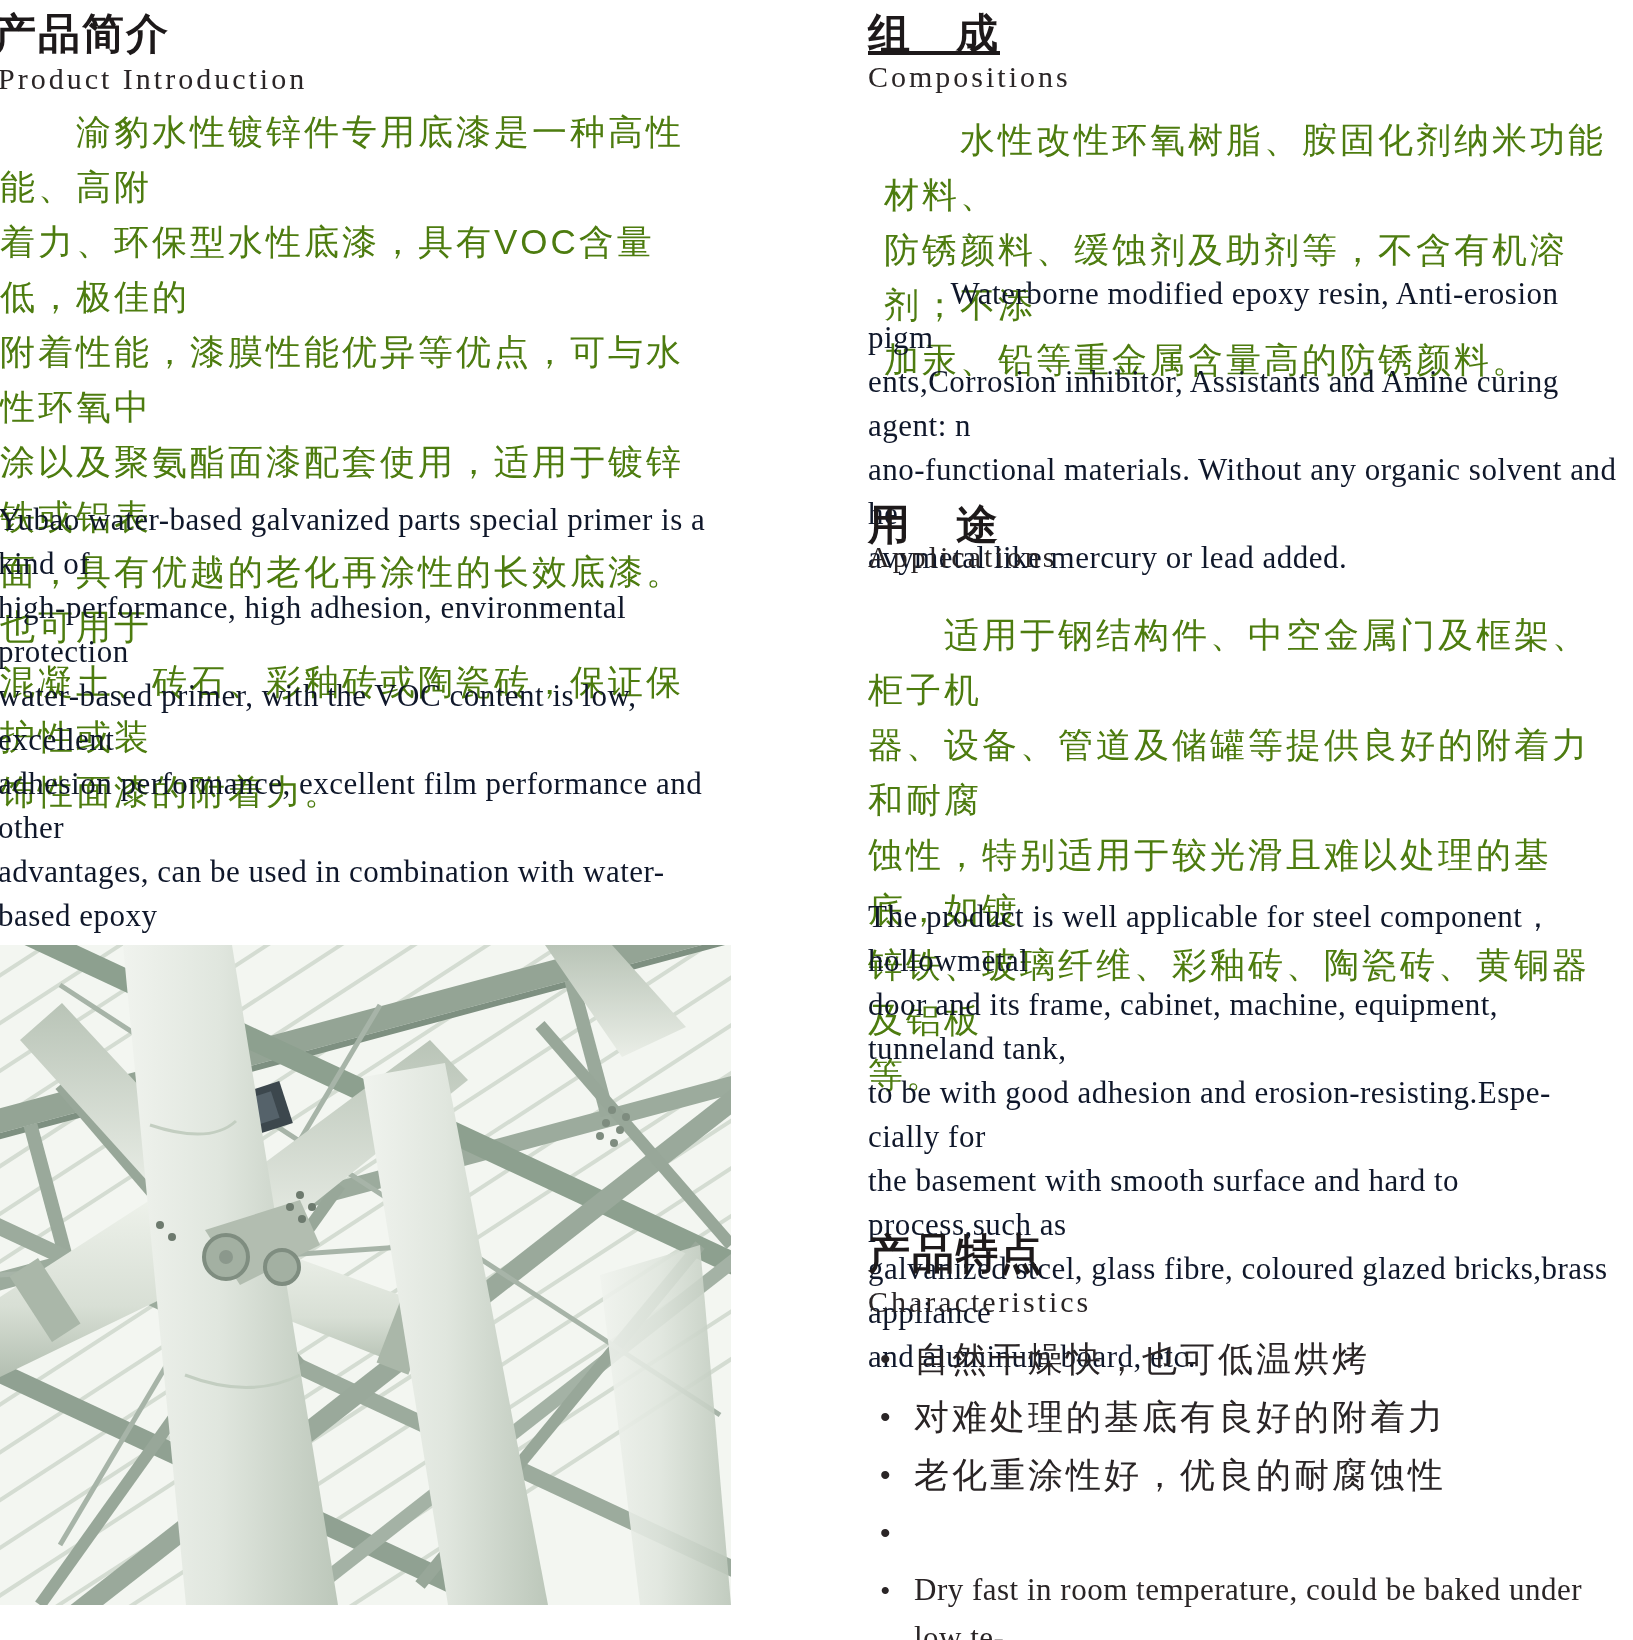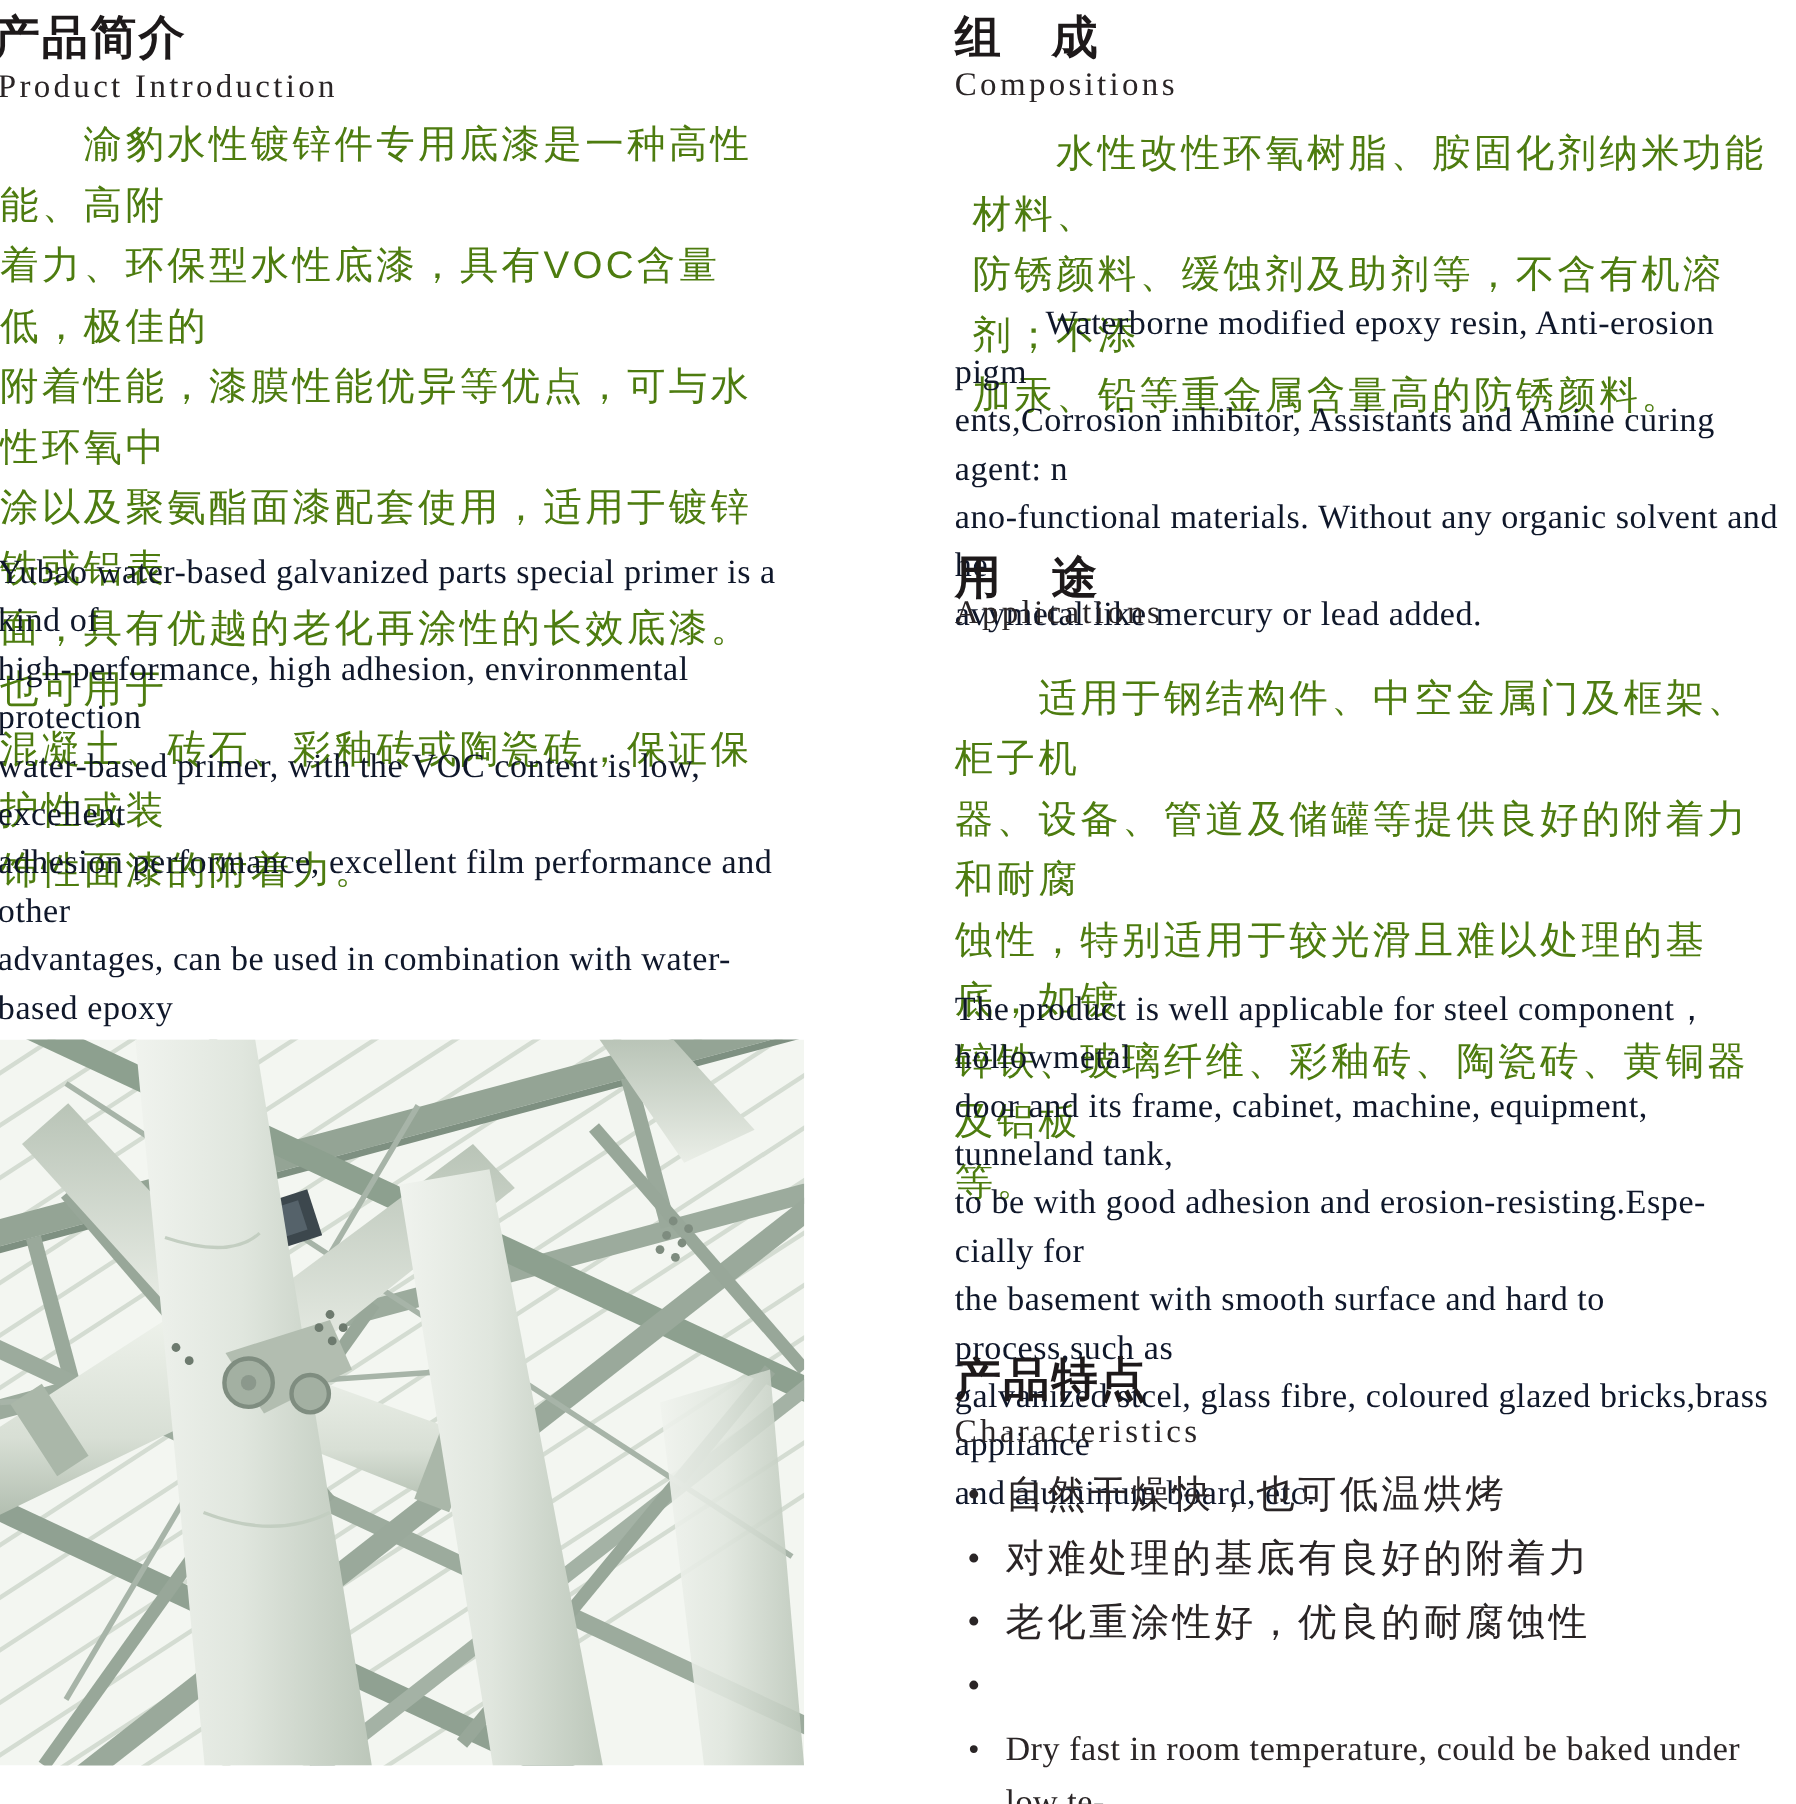--- a/index.html
+++ b/index.html
@@ -218,21 +218,21 @@
         <circle cx="606" cy="178" r="4"></circle>
           <circle cx="620" cy="185" r="4"></circle>
         <circle cx="600" cy="191" r="4"></circle>
           <circle cx="614" cy="198" r="4"></circle>
       </g>
     </svg>
   </div>
 
   <div class="abs" style="left:868px;top:0;width:752px;height:1640px;">
 
-    <div class="abs cjk-head" style="left:0;top:6px;">组　成</div>
+    <div class="abs cjk-head" style="left:0;top:6px;text-decoration:underline;">组　成</div>
     <div class="abs en-head" style="left:0;top:60px;">Compositions</div>
     <div class="abs cjk-body" style="left:16px;top:112px;width:752px;">　　水性改性环氧树脂、胺固化剂纳米功能材料、
 防锈颜料、缓蚀剂及助剂等，不含有机溶剂；不添
 加汞、铅等重金属含量高的防锈颜料。</div>
     <div class="abs en-body" style="left:0;top:272px;width:752px;">          Waterborne modified epoxy resin, Anti-erosion  pigm
 ents,Corrosion inhibitor, Assistants and Amine curing agent: n
 ano-functional materials. Without any organic solvent and he
 avymetal like mercury or lead added.</div>
 
     <div class="abs cjk-head" style="left:0;top:497px;">用　途</div>

